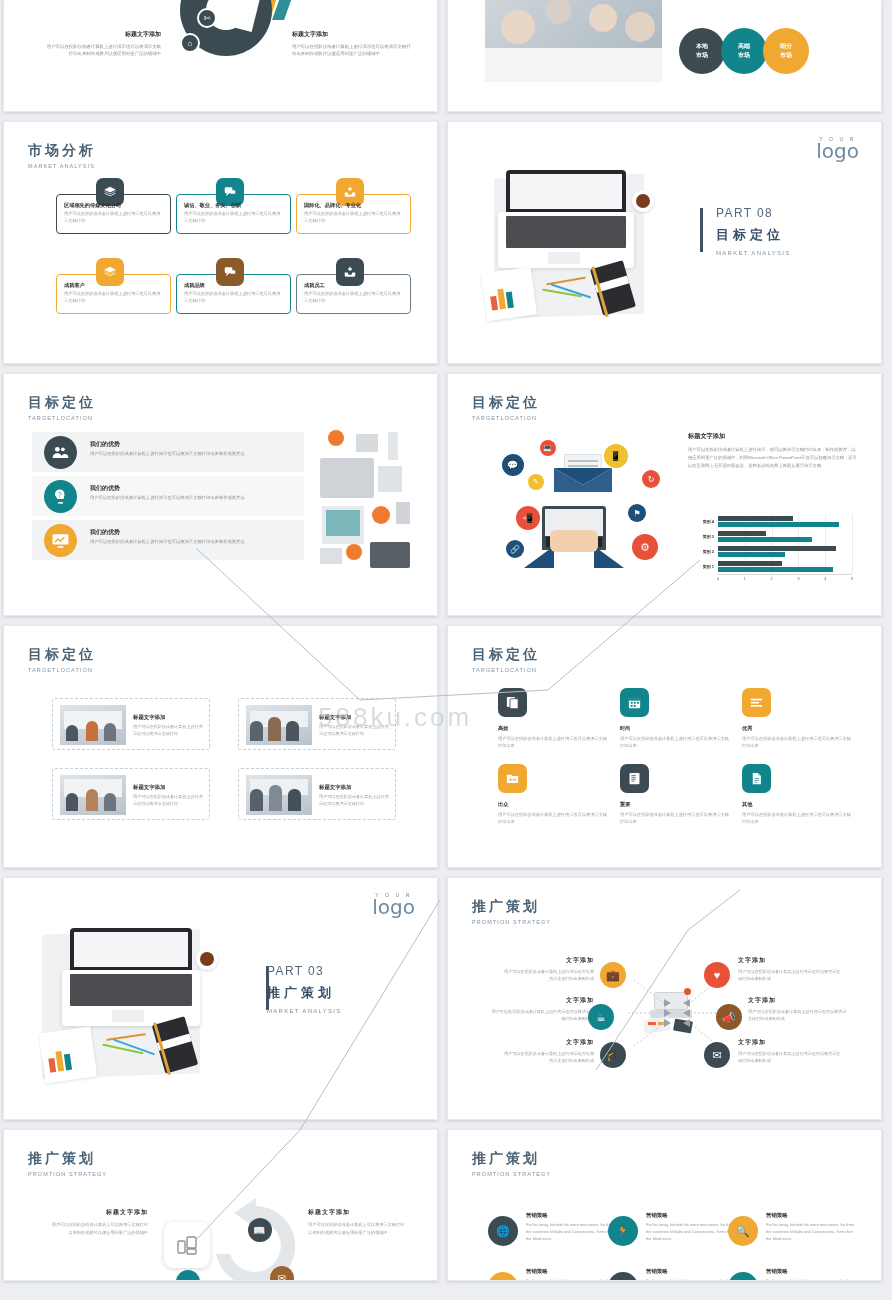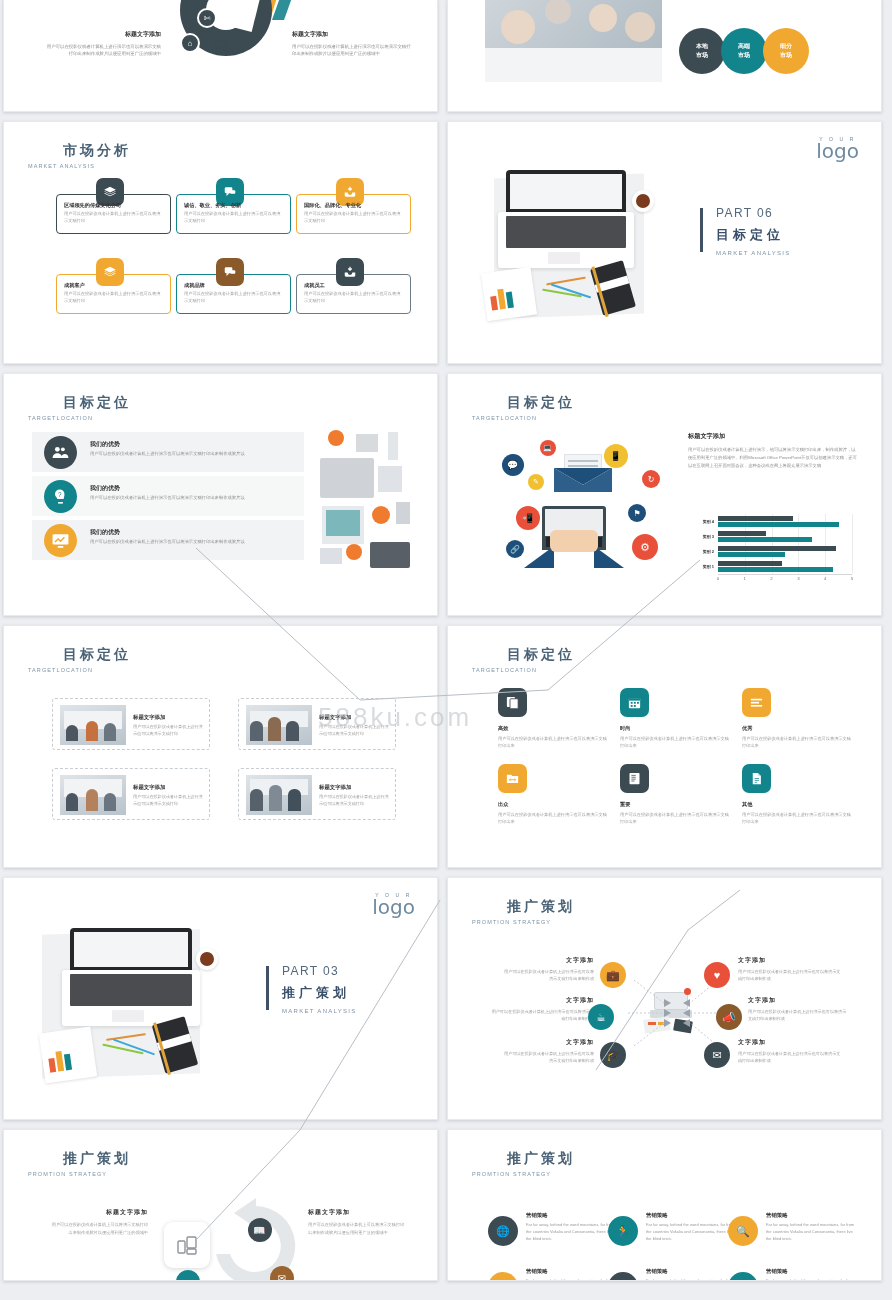--- a/index.html
+++ b/index.html
@@ -15,21 +15,21 @@
     background:#fff; position:relative; overflow:hidden;
     box-shadow: 0 1px 3px rgba(40,50,70,.18);
     border:1px solid #e7e9ec;
   }
   .slide.top { height:113px; margin-top:-1px; }
   .slide.bot { height:152px; }
 
   
   .hd { position:absolute; left:24px; top:20px; }
   .hd .cn {
-    font-size:14px; font-weight:bold; color:#4a6276; letter-spacing:3px;margin-left:35px;
+    font-size:14px; font-weight:bold; color:#4a6276; letter-spacing:3px;
   }
   .hd .en {
     font-size:5.5px; color:#7d93a6; letter-spacing:1.1px; margin-top:3px;
   }
   .logo { position:absolute; right:22px; top:14px; text-align:center; color:#6d8aa0;}
   .logo .y { font-size:5px; letter-spacing:2.6px; }
   .logo .l { font-size:20px; line-height:.95; font-family:"DejaVu Sans", sans-serif;}
 
   
   .sqicon{ border-radius:7px; display:flex; align-items:center; justify-content:center;}
@@ -288,21 +288,21 @@
       <div class="pencil" style="left:62px;top:112px;width:40px;background:#e09038;transform:rotate(-10deg)"></div>
       <div class="pencil" style="left:58px;top:124px;width:40px;background:#8dc63f;transform:rotate(10deg)"></div>
       <div class="pencil" style="left:66px;top:122px;width:42px;background:#3ba7dd;transform:rotate(18deg)"></div>
       <div class="note" style="left:112px;top:96px;width:34px;height:48px;transform:rotate(-16deg)">
         <div style="position:absolute;left:0;top:16px;width:100%;height:8px;background:#fff"></div>
         <div style="position:absolute;left:2px;top:-2px;width:3px;height:52px;background:#e0a33a"></div>
       </div>
     </div>
     <div class="partbar" style="left:252px;top:86px"></div>
     <div style="position:absolute;left:268px;top:84px">
-      <div class="p1">PART 06</div>
+      <div class="p1">PART 08</div>
       <div class="p2">目标定位</div>
       <div class="p3">MARKET ANALYSIS</div>
     </div>
   </div>
 
   <div class="slide">
     <div class="hd">
       <div class="cn">目标定位</div>
       <div class="en">TARGETLOCATION</div>
     </div>
@@ -584,21 +584,21 @@
       </div>
       <div class="pencil" style="left:76px;top:112px;width:40px;background:#e09038;transform:rotate(-8deg)"></div>
       <div class="pencil" style="left:72px;top:124px;width:42px;background:#8dc63f;transform:rotate(12deg)"></div>
       <div class="pencil" style="left:82px;top:122px;width:44px;background:#3ba7dd;transform:rotate(20deg)"></div>
       <div class="note" style="left:128px;top:96px;width:34px;height:50px;transform:rotate(-16deg)">
         <div style="position:absolute;left:0;top:18px;width:100%;height:8px;background:#fff"></div>
         <div style="position:absolute;left:2px;top:-2px;width:3px;height:54px;background:#e0a33a"></div>
       </div>
     </div>
     <div class="partbar" style="left:262px;top:88px"></div>
-    <div style="position:absolute;left:278px;top:86px">
+    <div style="position:absolute;left:263px;top:86px">
       <div class="p1">PART 03</div>
       <div class="p2">推广策划</div>
       <div class="p3">MARKET ANALYSIS</div>
     </div>
   </div>
 
   <div class="slide">
     <div class="hd">
       <div class="cn">推广策划</div>
       <div class="en">PROMTION STRATEGY</div>

